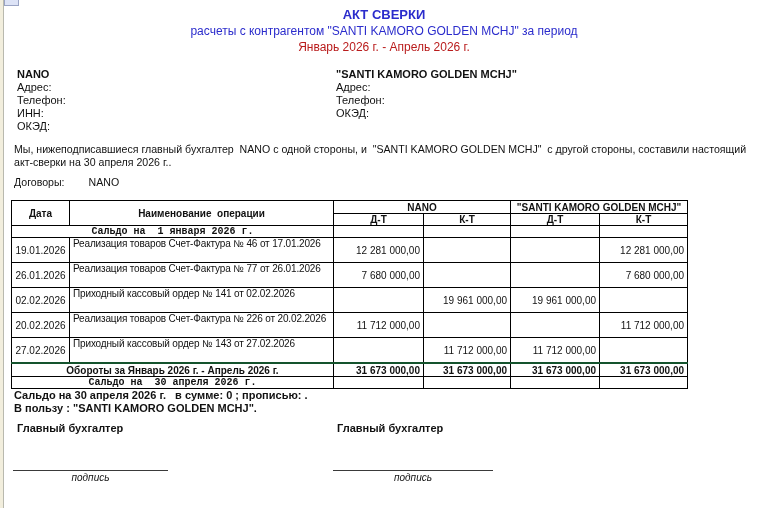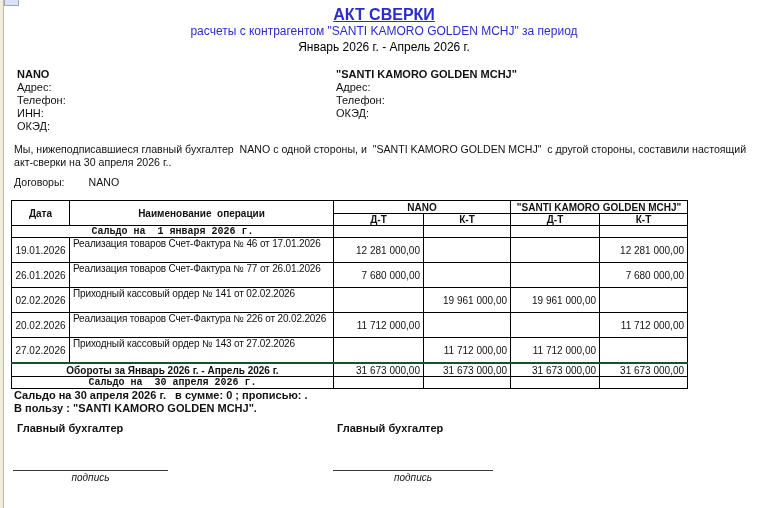--- a/index.html
+++ b/index.html
@@ -11,21 +11,21 @@
   .pre { white-space:pre-wrap; }
 
   
   .edge-strip { position:absolute; left:0; top:0; width:3px; height:508px;
     background:#f2eedd; border-right:1px solid #b9b9ae; }
   .corner-widget { position:absolute; left:4px; top:0; width:13px; height:5px;
     background:#dde3f6; border:1px solid #9aa4c4; border-top:none; }
 
   
   .title { position:absolute; left:0; top:6px; width:768px; text-align:center; }
-  .title .t1 { font-size:16px; font-weight:bold; line-height:17px;text-decoration:underline; }
+  .title .t1 { font-size:13px; font-weight:bold; line-height:17px; }
   .title .t2, .title .t3 { font-size:12px; line-height:16px; }
 
   
   .party { position:absolute; top:68px; font-size:11px; line-height:13px; }
   .party-left  { left:17px; }
   .party-right { left:336px; }
   .party .pname { font-weight:bold; }
   .party .plabel { display:inline-block; min-width:48px; }
 
   
@@ -44,21 +44,21 @@
   table.acts th { font-weight:bold; text-align:center; padding:0 1px; }
   tr.hdr1 th { height:12px; }
   tr.hdr2 th { height:11px; }
   tr.r-section td { height:11px;font-family:Liberation Mono, monospace; }
   tr.r-total td { height:12px; }
   tr.r-data td { height:24px; }
   td.c-merge { text-align:center; font-weight:bold; vertical-align:middle; }
   td.date { text-align:center; vertical-align:middle; }
   td.op { vertical-align:top; padding-top:1px; letter-spacing:-0.15px; }
   td.num { text-align:right; vertical-align:middle; }
-  tr.r-total td.num { font-weight:normal;margin-top:41px; }
+  tr.r-total td.num { font-weight:bold;margin-top:41px; }
   tr.r-total td { border-top:2px solid #14532d; }
 
   
   .summary { position:absolute; left:14px; top:389px; font-size:11px;
     font-weight:bold; line-height:12.5px; }
 
   
   .sig-title { position:absolute; top:422px; font-size:11px;
     font-weight:bold; }
   .sig-title-left { left:17px; }
@@ -74,21 +74,21 @@
 </style>
 </head>
 <body>
 
 <div class="edge-strip"></div>
 <div class="corner-widget"></div>
 
 <div class="title">
   <div class="t1" style="color:#2b2ccc">АКТ СВЕРКИ</div>
   <div class="t2" style="color:#2b2ccc">расчеты с контрагентом "SANTI KAMORO GOLDEN MCHJ" за период</div>
-  <div class="t3" style="color:#000000">Январь 2026 г. - Апрель 2026 г.</div>
+  <div class="t3" style="color:#b91c1c">Январь 2026 г. - Апрель 2026 г.</div>
 </div>
 
 <div class="party party-left">
   <div class="pname">NANO</div>
   <div><span class="plabel">Адрес:</span></div>
   <div><span class="plabel">Телефон:</span></div>
   <div><span class="plabel">ИНН:</span><span></span></div>
   <div><span class="plabel">ОКЭД:</span></div>
 </div>
 

